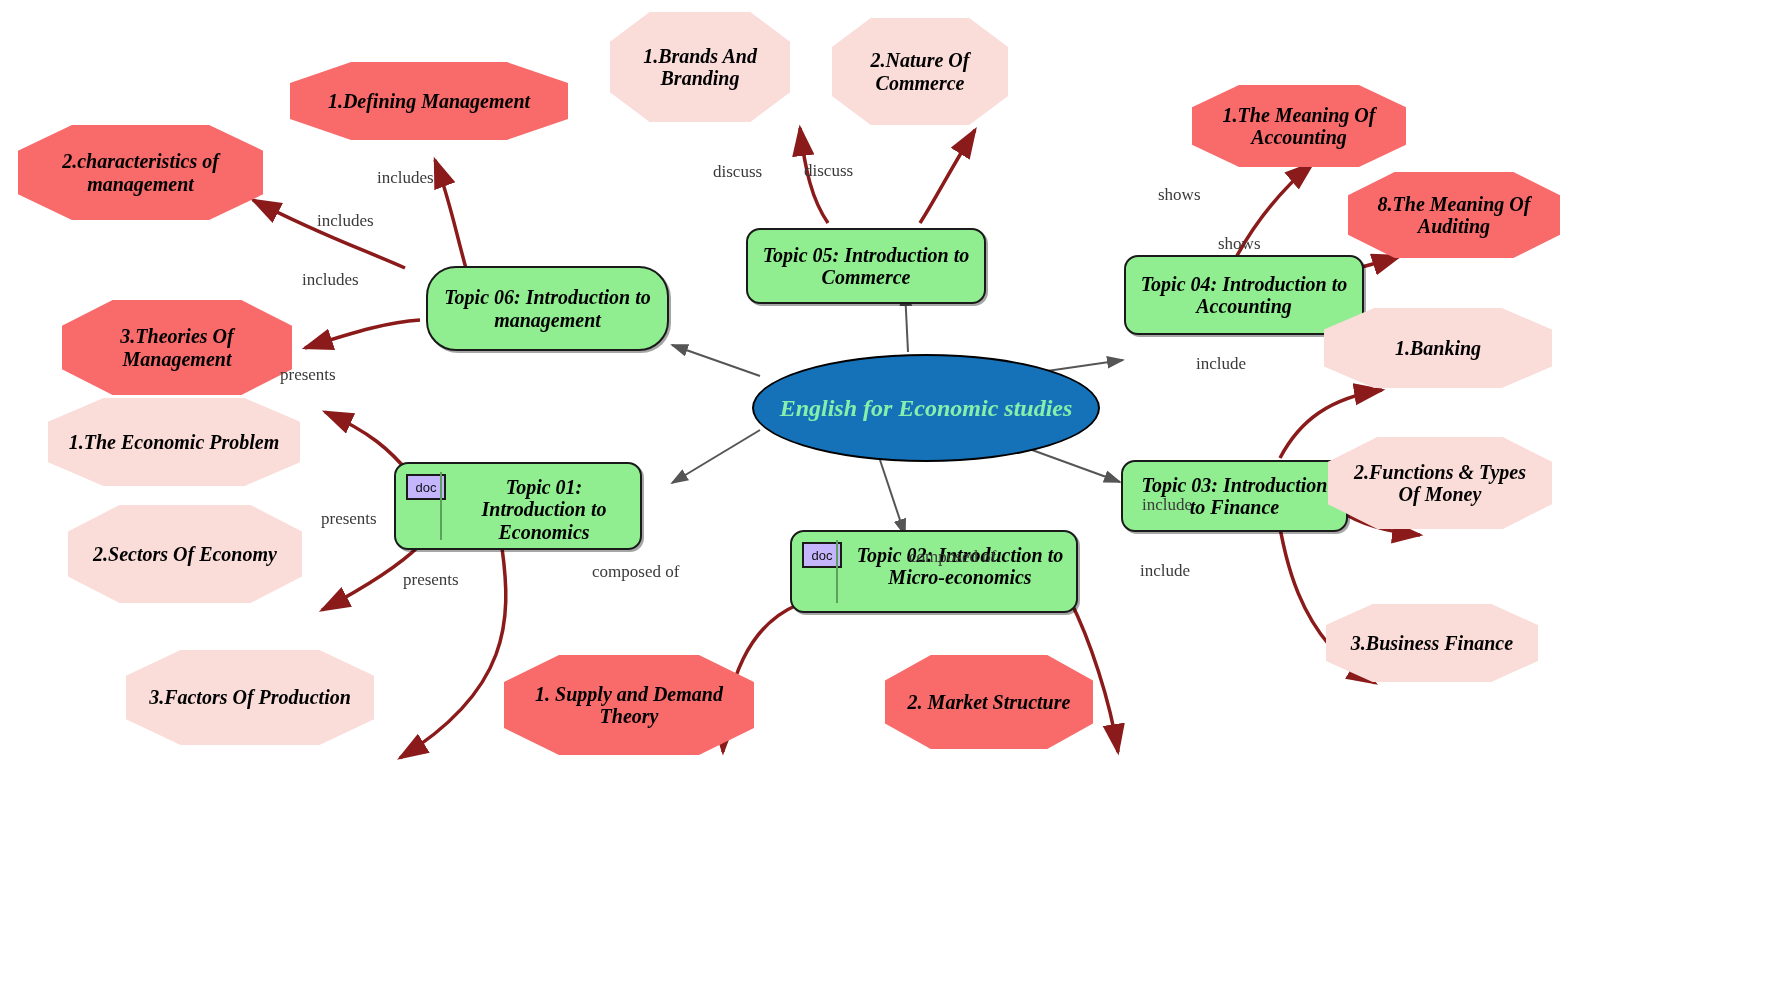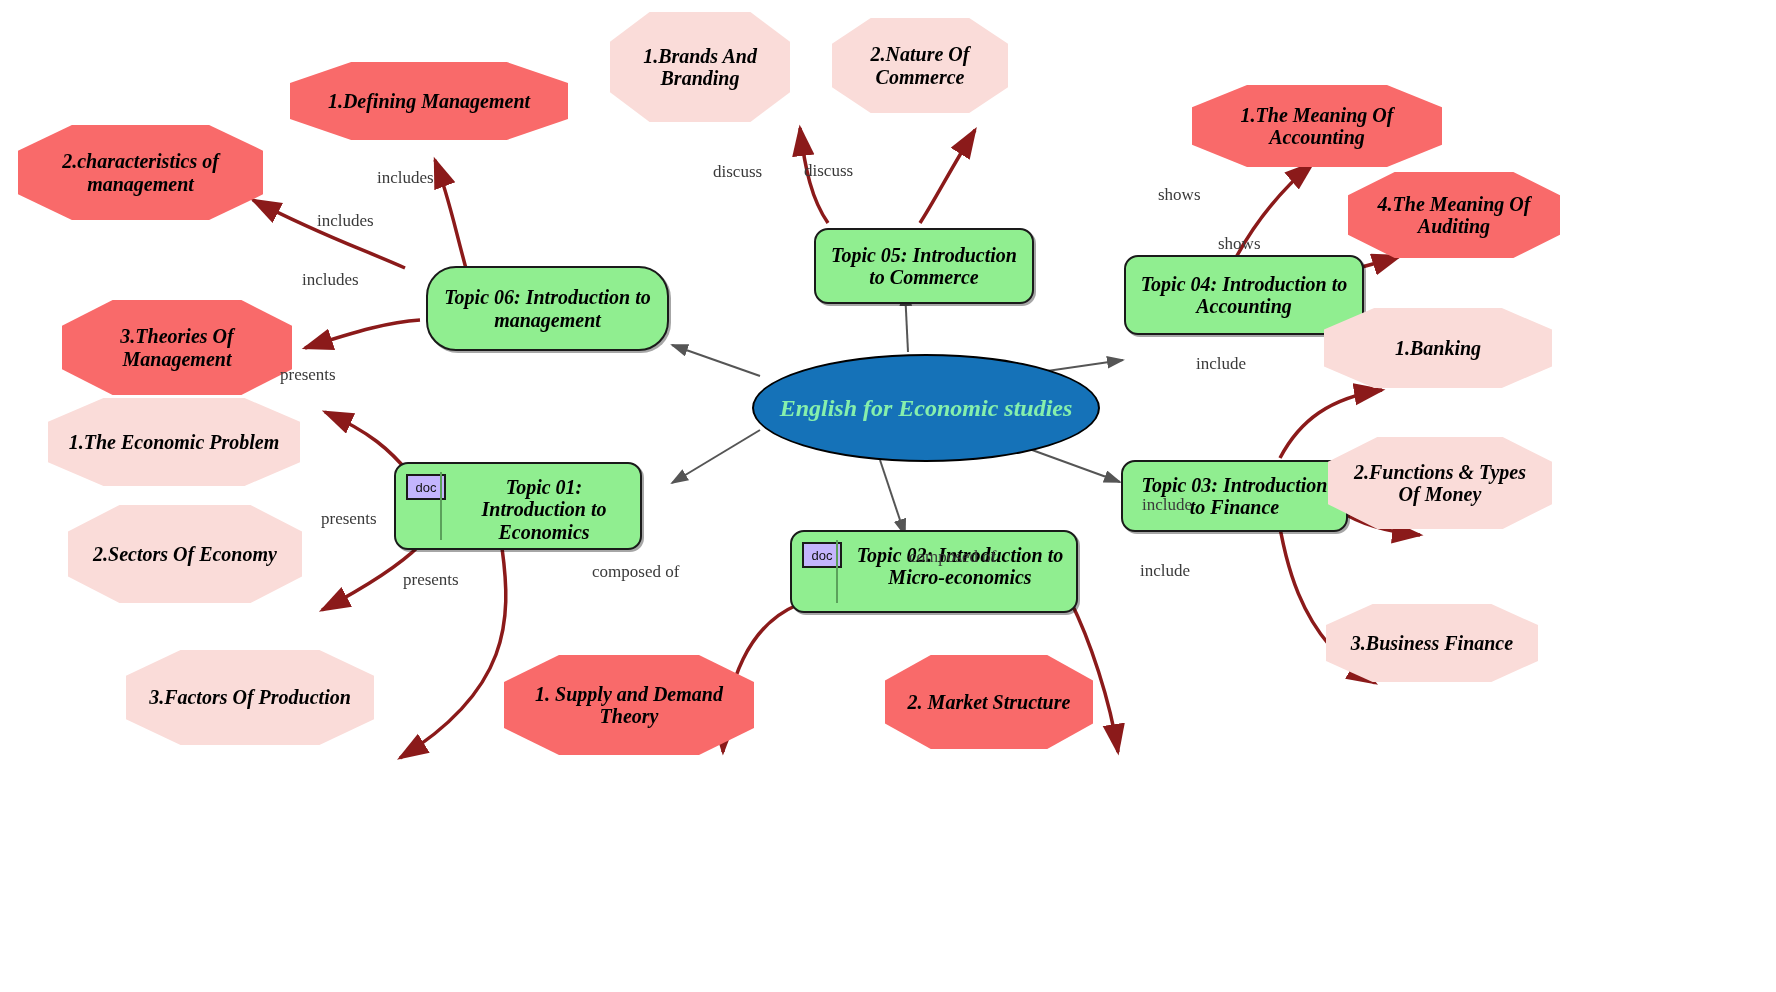--- a/index.html
+++ b/index.html
@@ -201,21 +201,21 @@
   </div>
 
   <div class="node topic" style="left:1121px; top:460px; width:227px; height:72px;">
     <span class="topic-label">Topic 03: Introduction to Finance</span>
   </div>
 
   <div class="node topic" style="left:1124px; top:255px; width:240px; height:80px;">
     <span class="topic-label">Topic 04: Introduction to Accounting</span>
   </div>
 
-  <div class="node topic" style="left:814px; top:228px; width:220px; height:76px;">
+  <div class="node topic" style="left:746px; top:228px; width:240px; height:76px;">
     <span class="topic-label">Topic 05: Introduction to Commerce</span>
   </div>
 
   <div class="node octa octa-red" style="left:290px; top:62px; width:278px; height:78px;">
     <span>1.Defining Management</span>
   </div>
 
   <div class="node octa octa-red" style="left:18px; top:125px; width:245px; height:95px;">
     <span>2.characteristics of management</span>
   </div>
@@ -241,30 +241,30 @@
   </div>
 
   <div class="node octa octa-red" style="left:885px; top:655px; width:208px; height:94px;">
     <span>2. Market Structure</span>
   </div>
 
   <div class="node octa octa-pink" style="left:610px; top:12px; width:180px; height:110px;">
     <span>1.Brands And Branding</span>
   </div>
 
-  <div class="node octa octa-pink" style="left:832px; top:18px; width:176px; height:95px;">
+  <div class="node octa octa-pink" style="left:832px; top:18px; width:176px; height:107px;">
     <span>2.Nature Of Commerce</span>
   </div>
 
-  <div class="node octa octa-red" style="left:1192px; top:85px; width:250px; height:82px;">
+  <div class="node octa octa-red" style="left:1192px; top:85px; width:214px; height:82px;">
     <span>1.The Meaning Of Accounting</span>
   </div>
 
   <div class="node octa octa-red" style="left:1348px; top:172px; width:212px; height:86px;">
-    <span>4.The Meaning Of Auditing</span>
+    <span>8.The Meaning Of Auditing</span>
   </div>
 
   <div class="node octa octa-pink" style="left:1324px; top:308px; width:228px; height:80px;">
     <span>1.Banking</span>
   </div>
 
   <div class="node octa octa-pink" style="left:1328px; top:437px; width:224px; height:92px;">
     <span>2.Functions  &amp; Types Of  Money</span>
   </div>
 

